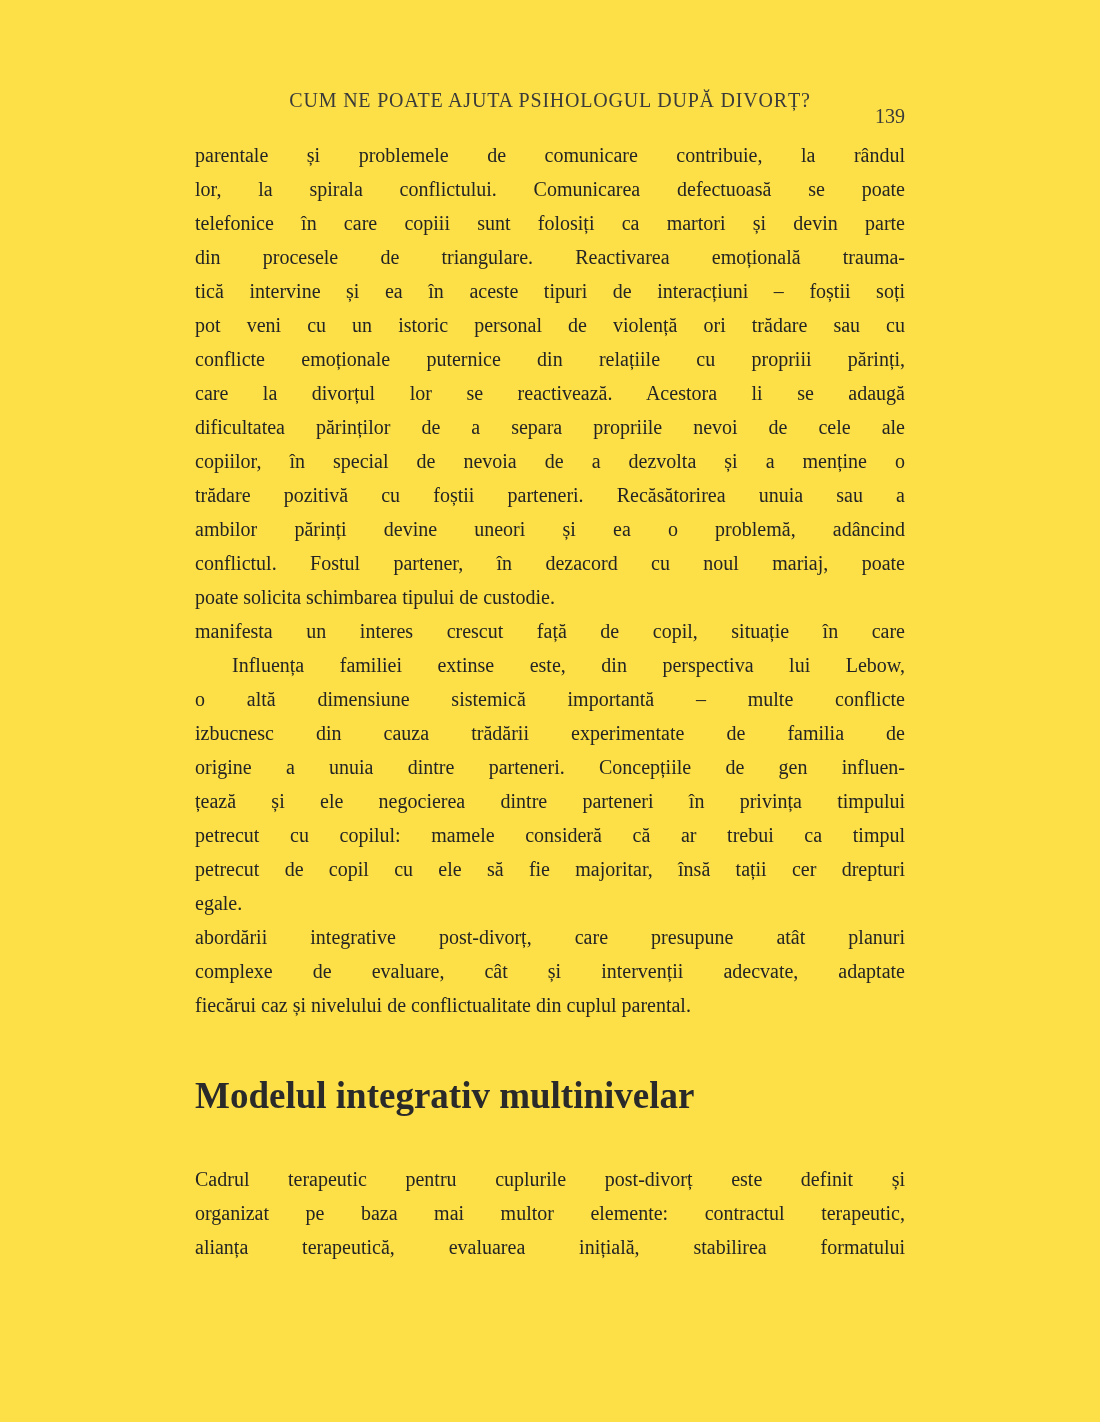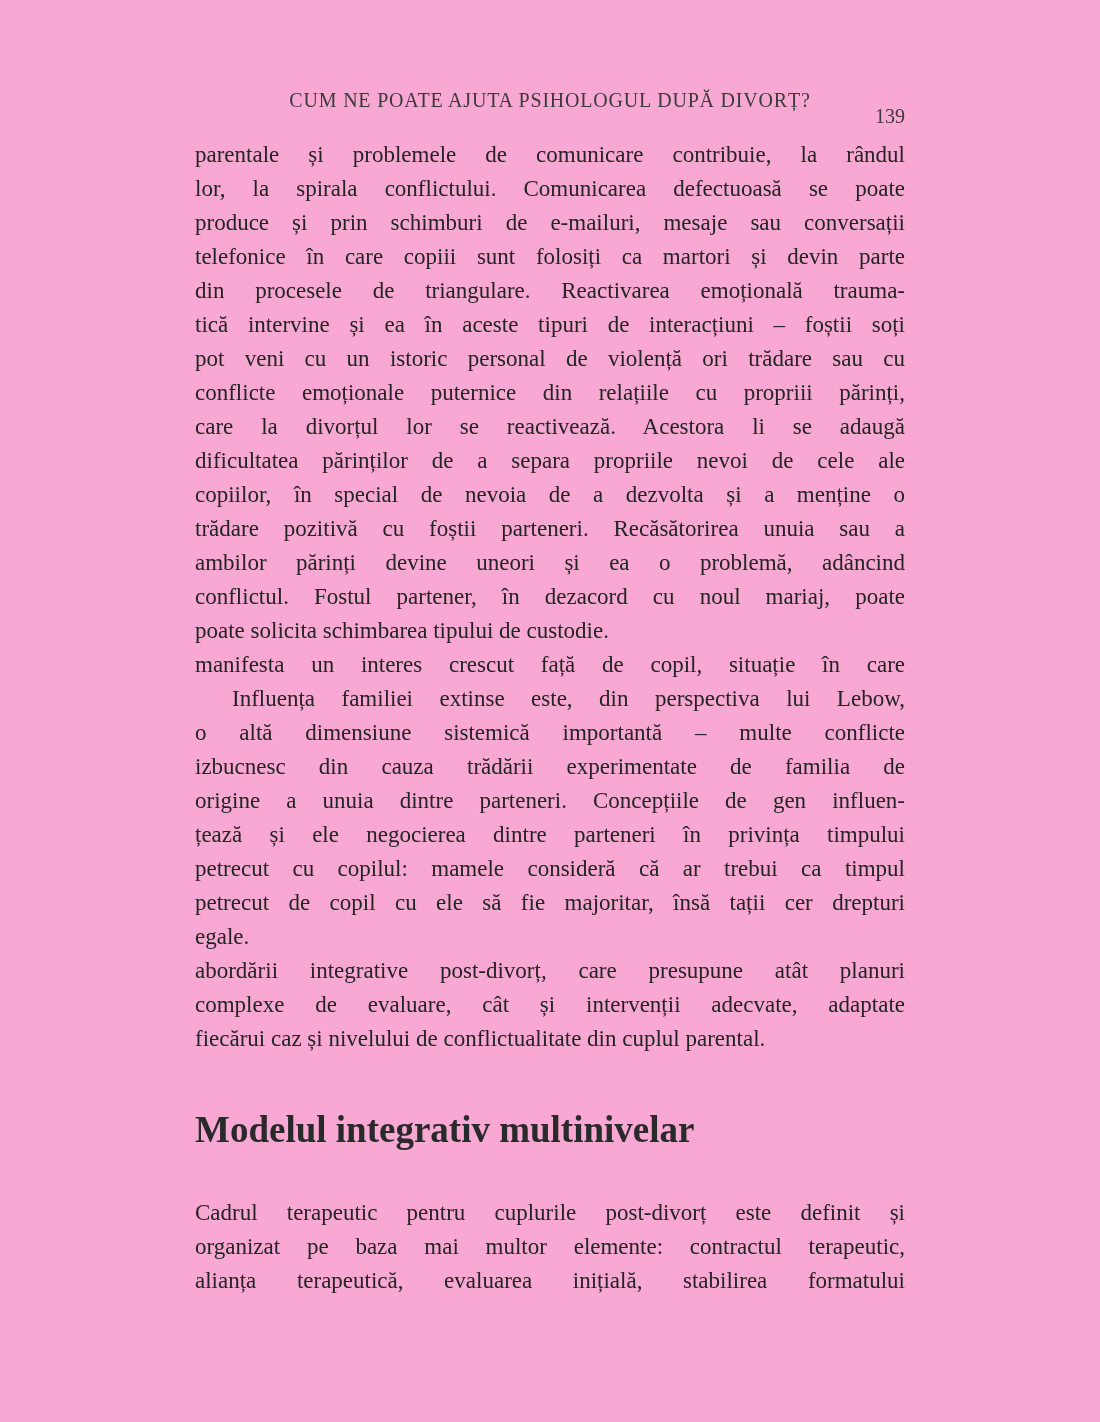--- a/index.html
+++ b/index.html
@@ -4,21 +4,21 @@
 <style>
   html, body {
     margin: 0;
     padding: 0;
     background: #ffffff;
   }
   .page {
     position: relative;
     width: 1100px;
     height: 1422px;
-    background: #f9a8d4;
+    background: #fde047;
     overflow: hidden;
     font-family: "Liberation Serif", serif;
     color: #242424;
   }
   .runhead {
     position: absolute;
     top: 86px;
     left: 195px;
     width: 710px;
     height: 28px;
@@ -39,21 +39,21 @@
     line-height: 28px;
     color: #3a3a3a;
   }
   .textblock {
     position: absolute;
     top: 138px;
     left: 195px;
     width: 710px;
   }
   .line {
-    font-size: 23px;
+    font-size: 20px;
     line-height: 34px;
     text-align: justify;
     text-align-last: justify;
     text-justify: inter-word;
     white-space: nowrap;
     color: #242424;
   }
   .line--end {
     text-align-last: left;
   }
@@ -77,21 +77,20 @@
 
   <div class="runhead">
     <div class="runhead-title">CUM NE POATE AJUTA PSIHOLOGUL DUPĂ DIVORȚ?</div>
     <div class="runhead-num">139</div>
   </div>
 
   <div class="textblock">
 
     <div class="line">parentale și problemele de comunicare contribuie, la rândul</div>
     <div class="line">lor, la spirala conflictului. Comunicarea defectuoasă se poate</div>
-    <div class="line">produce și prin schimburi de e-mailuri, mesaje sau conversații</div>
     <div class="line">telefonice în care copiii sunt folosiți ca martori și devin parte</div>
     <div class="line">din procesele de triangulare. Reactivarea emoțională trauma-</div>
     <div class="line">tică intervine și ea în aceste tipuri de interacțiuni – foștii soți</div>
     <div class="line">pot veni cu un istoric personal de violență ori trădare sau cu</div>
     <div class="line">conflicte emoționale puternice din relațiile cu propriii părinți,</div>
     <div class="line">care la divorțul lor se reactivează. Acestora li se adaugă</div>
     <div class="line">dificultatea părinților de a separa propriile nevoi de cele ale</div>
     <div class="line">copiilor, în special de nevoia de a dezvolta și a menține o</div>
     <div class="line">trădare pozitivă cu foștii parteneri. Recăsătorirea unuia sau a</div>
     <div class="line">ambilor părinți devine uneori și ea o problemă, adâncind</div>

